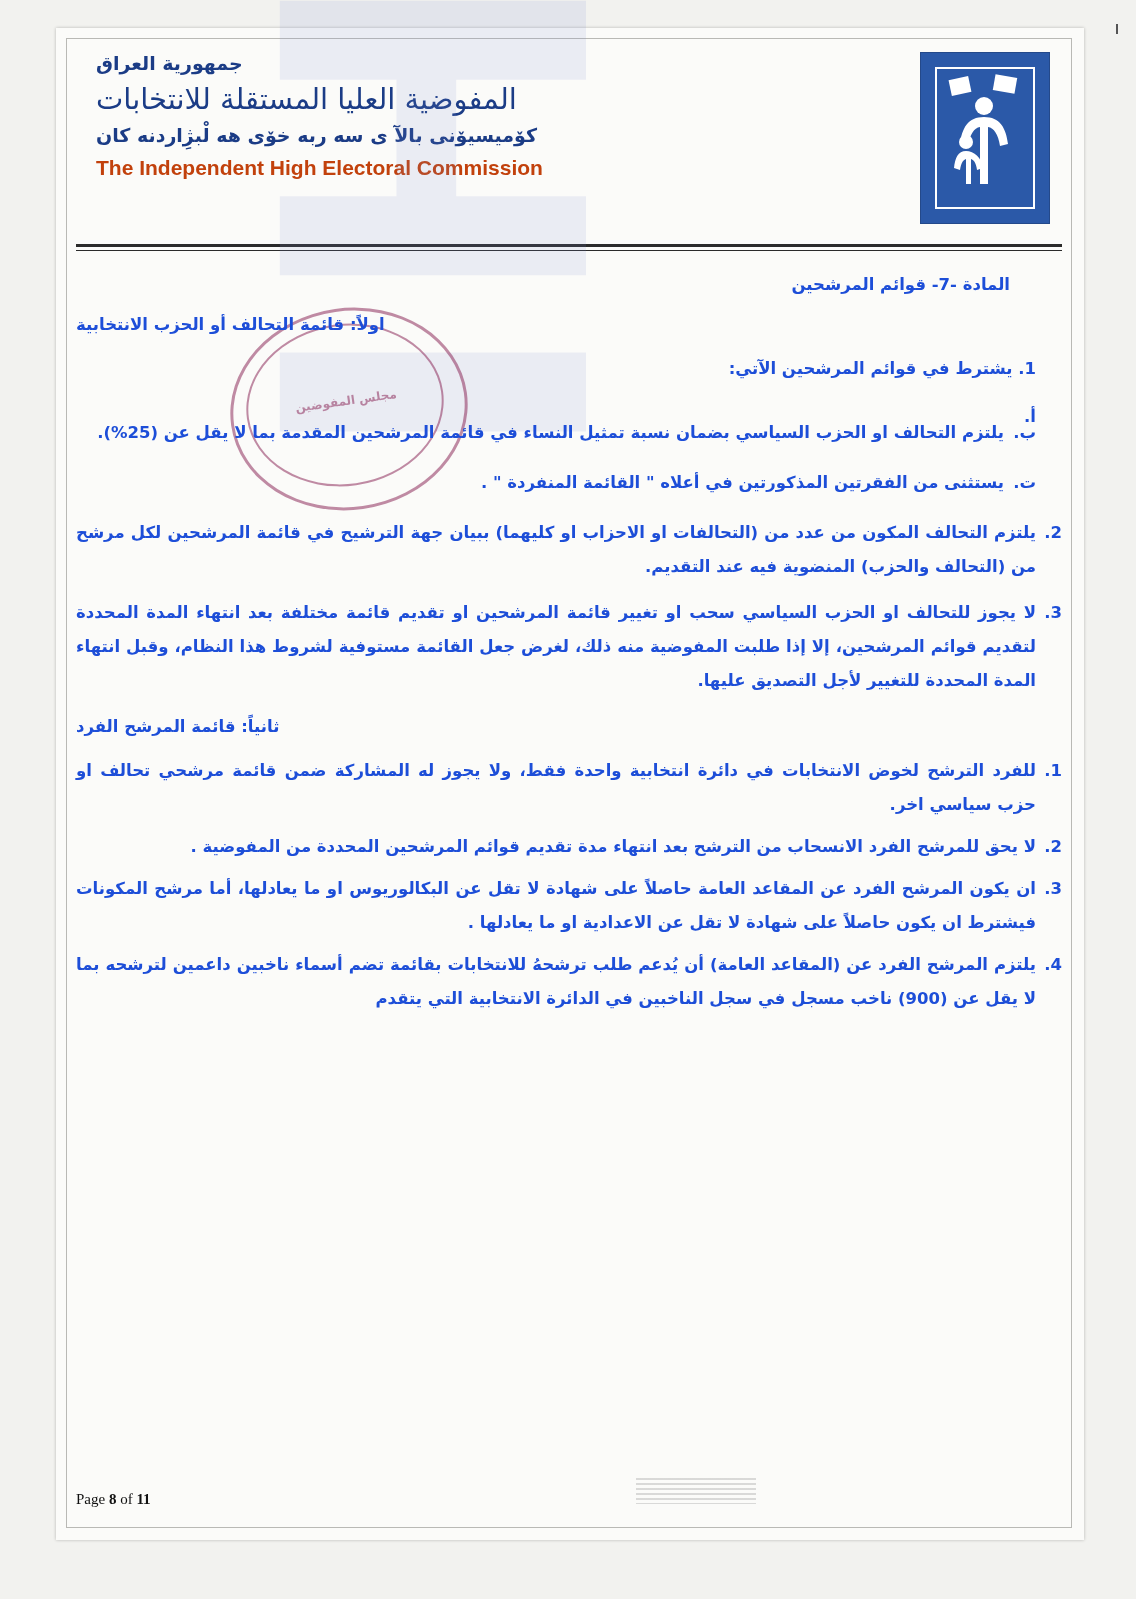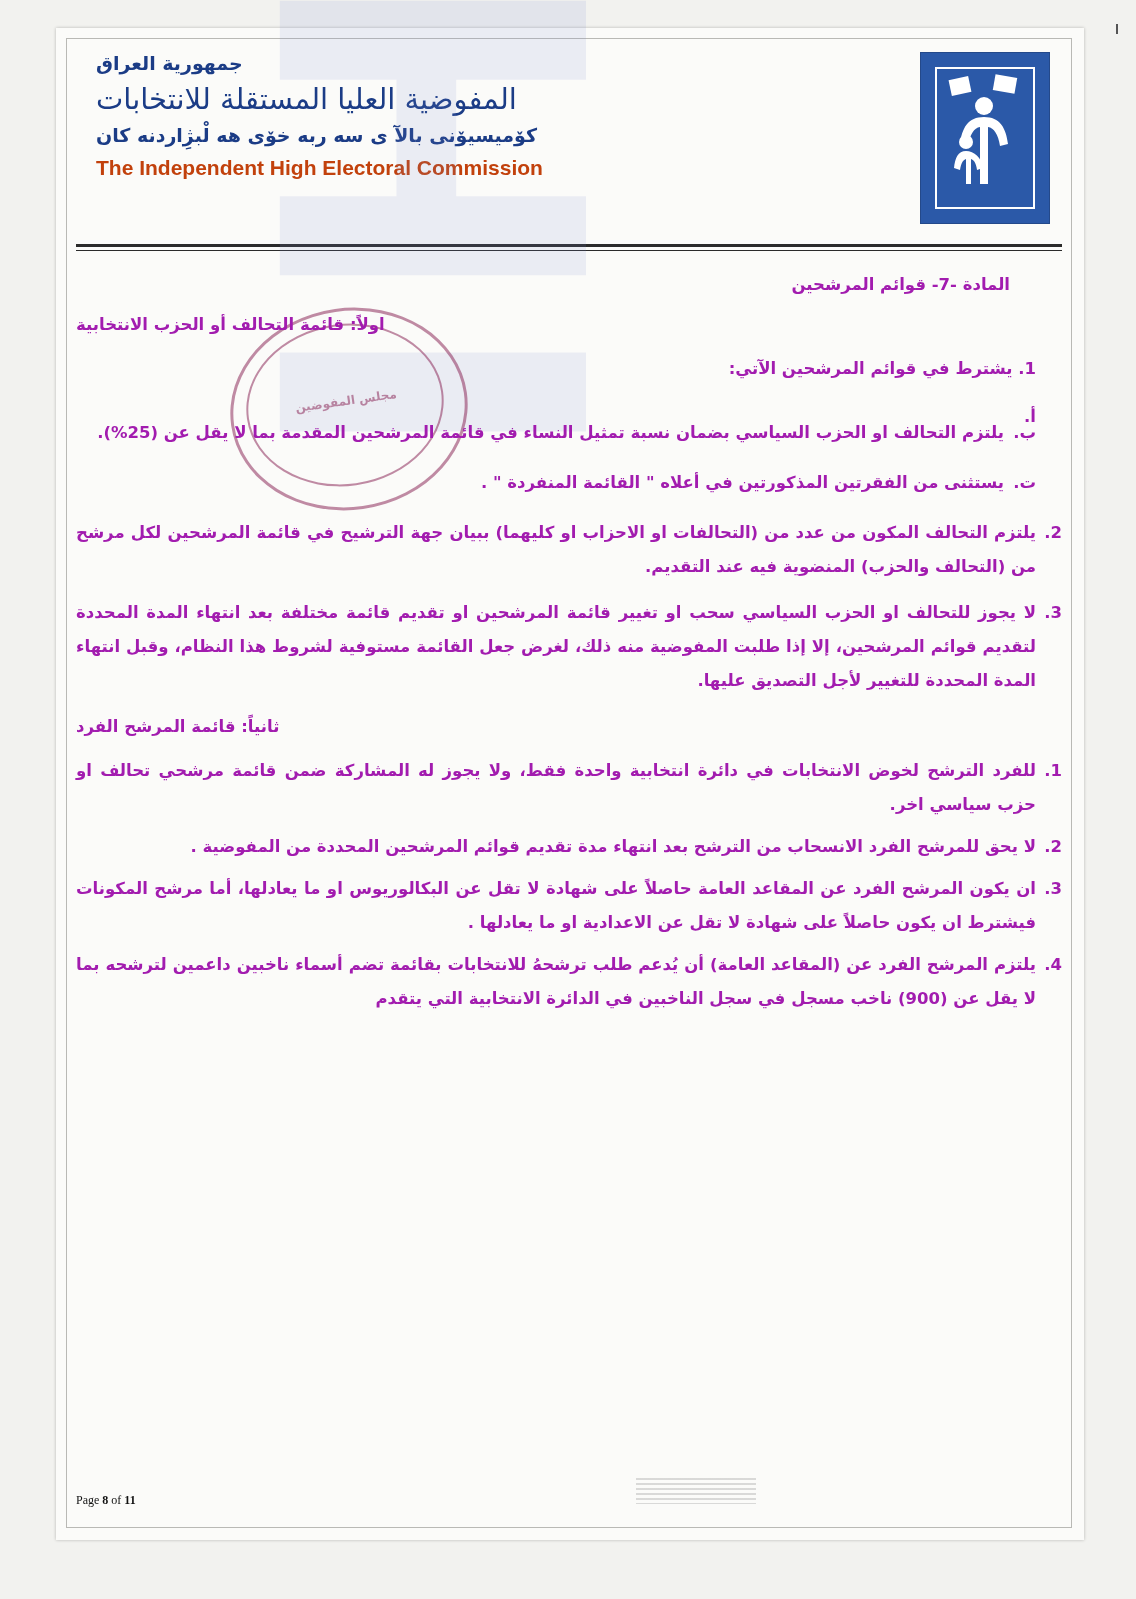--- a/index.html
+++ b/index.html
@@ -120,21 +120,21 @@
   }
 
   
   .body {
     position: absolute;
     top: 228px;
     right: 0;
     left: 0;
     bottom: 58px;
     font-family: "DejaVu Sans", sans-serif;
-    color: #a21caf;
+    color: #1d4ed8;
   }
   .line {
     font-size: 16.5px;
     line-height: 34px;
     text-align: justify;
     margin: 0 0 4px 0;
     font-weight: bold;
     position: relative;
   }
   .title-right {
@@ -219,21 +219,21 @@
     white-space: nowrap;
   }
 
   
   .footer {
     position: absolute;
     left: 0;
     bottom: 18px;
     font-family: "Liberation Serif", serif;
     direction: ltr;
-    font-size: 12px;
+    font-size: 15px;
     color: #111;
   }
   .footer b { font-weight: bold; }
   .footer-smudge {
     position: absolute;
     left: 560px;
     bottom: 22px;
     width: 120px;
     height: 26px;
     background: repeating-linear-gradient(

